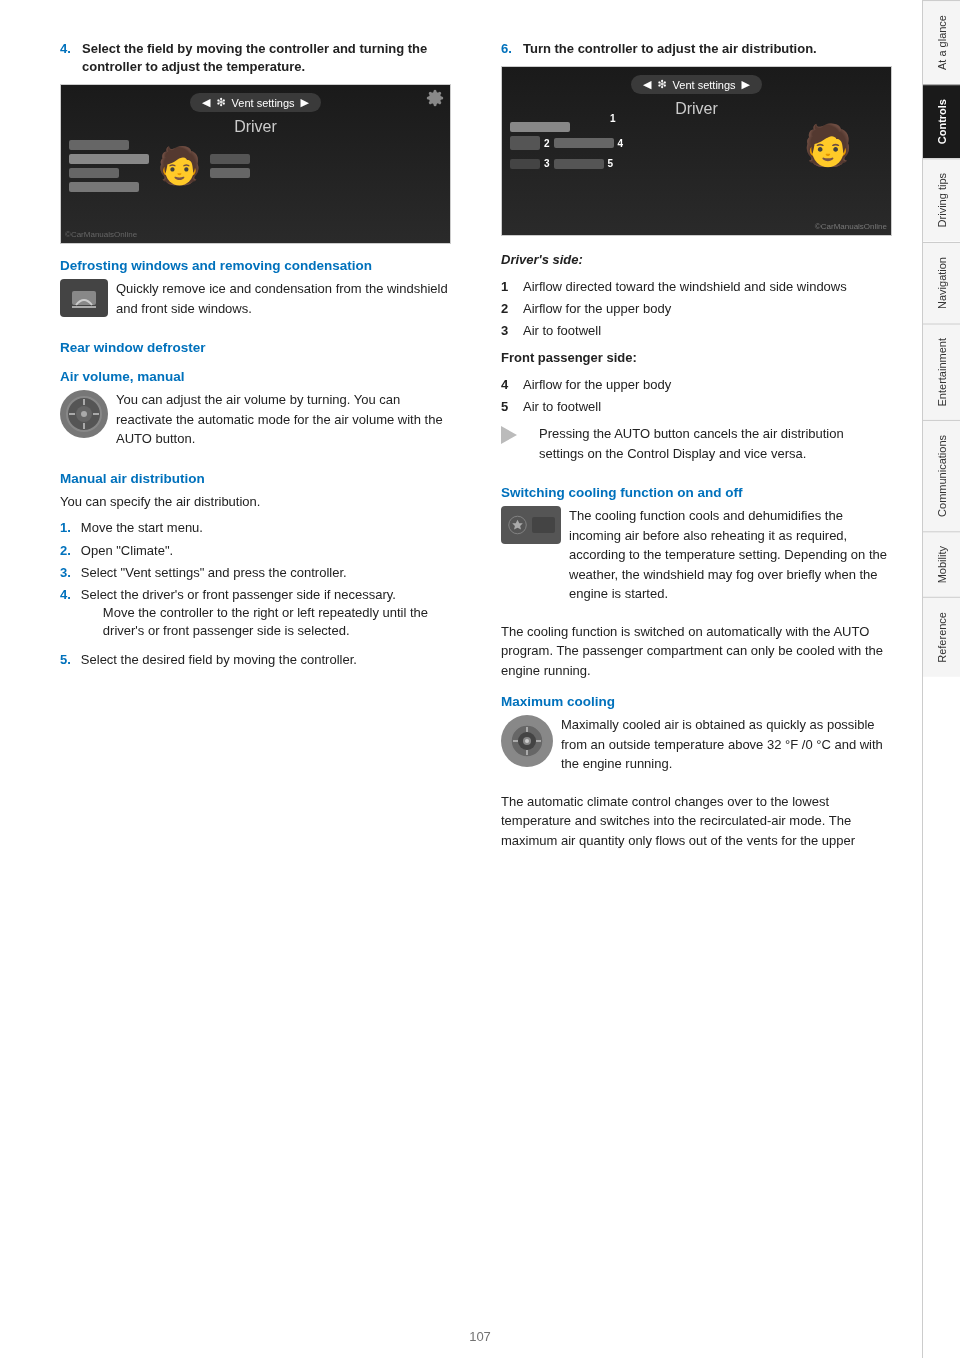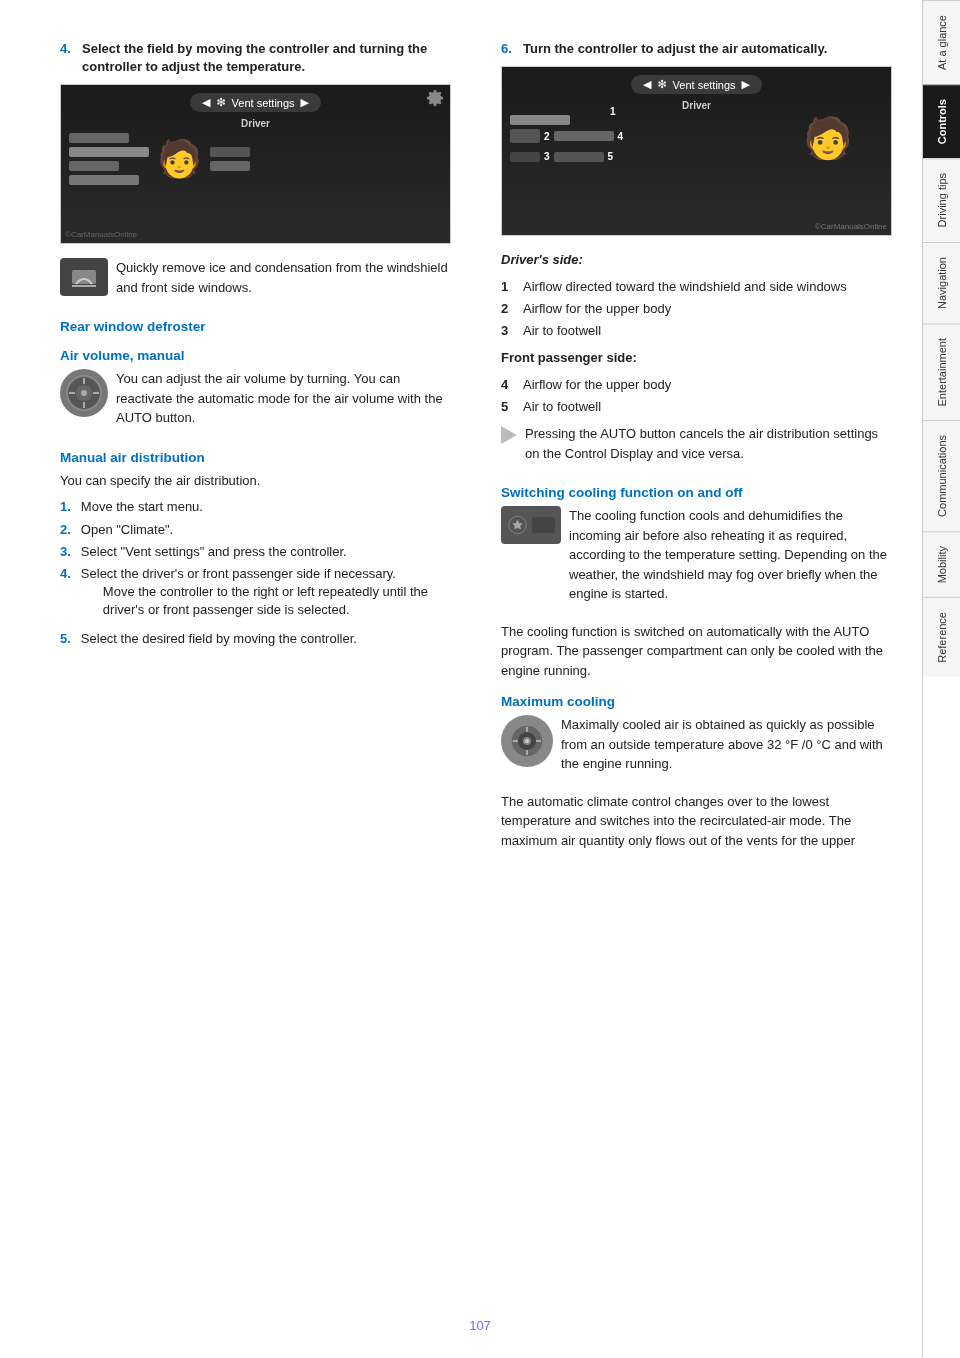--- a/index.html
+++ b/index.html
@@ -113,21 +113,21 @@
       min-width: 52px;
       min-height: 52px;
     }
     .body-text {
       line-height: 1.5;
       margin-bottom: 8px;
     }
     .note-row {
       display: flex;
       align-items: flex-start;
-      gap: 8px;
+      gap: 22px;
       margin-bottom: 8px;
     }
     .triangle-icon {
       width: 0;
       height: 0;
       border-top: 9px solid transparent;
       border-bottom: 9px solid transparent;
       border-left: 16px solid #bbb;
       margin-top: 2px;
       flex-shrink: 0;
@@ -175,23 +175,22 @@
       font-size: 11px;
       padding: 3px 12px;
       border-radius: 10px;
       margin-bottom: 6px;
       display: flex;
       align-items: center;
       gap: 6px;
     }
     .vent-title-area {
       color: #ccc;
-      font-size: 10px;
+      font-size: 16px;
       margin-bottom: 4px;
-      font-weight: bold;
     }
     .screen-content {
       width: 100%;
       display: flex;
       gap: 8px;
       align-items: center;
     }
     .screen-left-bars {
       display: flex;
       flex-direction: column;
@@ -254,20 +253,21 @@
         <div style="position:absolute;bottom:4px;left:4px;font-size:8px;color:#666;">©CarManualsOnline</div>
         <div style="position:absolute;top:4px;right:6px;">
           <svg width="18" height="18" viewBox="0 0 24 24" fill="#888">
               <circle cx="12" cy="12" r="3"></circle>
               <path d="M19.4 15a1.65 1.65 0 0 0 .33 1.82l.06.06a2 2 0 0 1-2.83 2.83l-.06-.06a1.65 1.65 0 0 0-1.82-.33 1.65 1.65 0 0 0-1 1.51V21a2 2 0 0 1-4 0v-.09A1.65 1.65 0 0 0 9 19.4a1.65 1.65 0 0 0-1.82.33l-.06.06a2 2 0 0 1-2.83-2.83l.06-.06A1.65 1.65 0 0 0 4.68 15a1.65 1.65 0 0 0-1.51-1H3a2 2 0 0 1 0-4h.09A1.65 1.65 0 0 0 4.6 9a1.65 1.65 0 0 0-.33-1.82l-.06-.06a2 2 0 0 1 2.83-2.83l.06.06A1.65 1.65 0 0 0 9 4.68a1.65 1.65 0 0 0 1-1.51V3a2 2 0 0 1 4 0v.09a1.65 1.65 0 0 0 1 1.51 1.65 1.65 0 0 0 1.82-.33l.06-.06a2 2 0 0 1 2.83 2.83l-.06.06A1.65 1.65 0 0 0 19.4 9a1.65 1.65 0 0 0 1.51 1H21a2 2 0 0 1 0 4h-.09a1.65 1.65 0 0 0-1.51 1z"></path>
             </svg>
         </div>
       </div>
     </div>
 
+    <h2 class="section-heading">Defrosting windows and removing condensation</h2>
     <div class="icon-row">
       <div class="icon-box" style="background:#444;min-width:48px;min-height:38px;">
         <svg width="28" height="22" viewBox="0 0 28 22" fill="none">
           <rect x="2" y="4" width="24" height="14" rx="2" fill="#888"></rect>
           <path d="M6 18 Q14 8 22 18" stroke="#ccc" stroke-width="2" fill="none"></path>
           <line x1="2" y1="20" x2="26" y2="20" stroke="#ccc" stroke-width="1.5"></line>
         </svg>
       </div>
       <p class="body-text">Quickly remove ice and condensation from the windshield and front side windows.</p>
     </div>
@@ -320,21 +320,21 @@
         <span>Select the desired field by moving the controller.</span>
       </div>
     </div>
 
   </div>
 
   <div class="col-right">
 
     <div class="step-row">
       <span class="step-num">6.</span>
-      <span class="step-text">Turn the controller to adjust the air automatically.</span>
+      <span class="step-text">Turn the controller to adjust the air distribution.</span>
     </div>
 
     <div class="screenshot-box" style="position:relative;height:170px;">
       <div class="screenshot-inner">
         <div class="vent-header">
           <span>◀</span>
           <span>❇</span>
           <span>Vent settings</span>
           <span>▶</span>
         </div>
@@ -435,13 +435,13 @@
   <div class="sidebar-tab">At a glance</div>
   <div class="sidebar-tab active">Controls</div>
   <div class="sidebar-tab">Driving tips</div>
   <div class="sidebar-tab">Navigation</div>
   <div class="sidebar-tab">Entertainment</div>
   <div class="sidebar-tab">Communications</div>
   <div class="sidebar-tab">Mobility</div>
   <div class="sidebar-tab">Reference</div>
 </div>
 
-<div style="position:fixed;bottom:25px;left:50%;transform:translateX(-50%);font-size:13px;color:#8b5cf6;margin-top:36px;">107</div>
+<div style="position:fixed;bottom:14px;left:50%;transform:translateX(-50%);font-size:13px;color:#737373;margin-top:36px;">107</div>
 
 </body></html>

